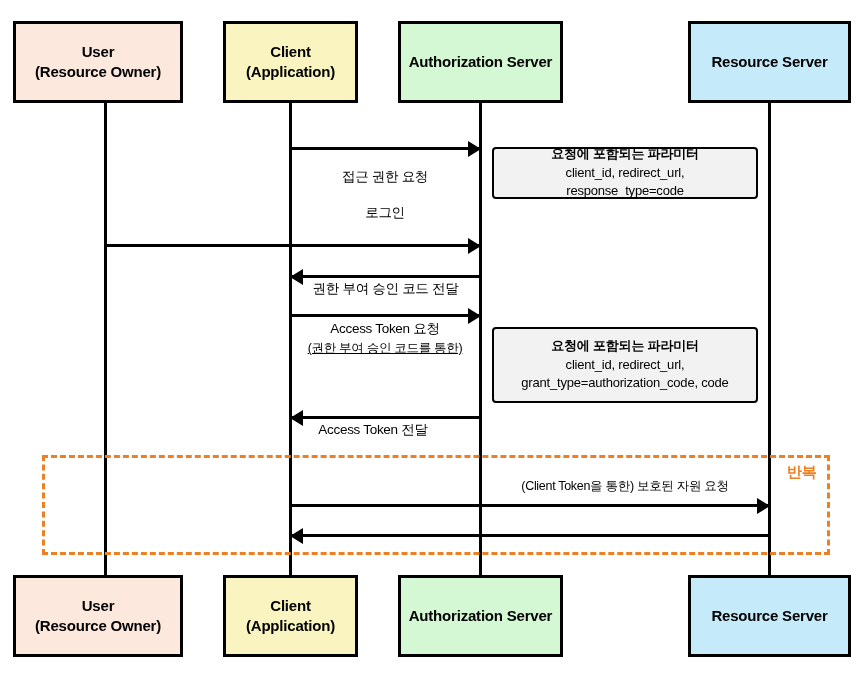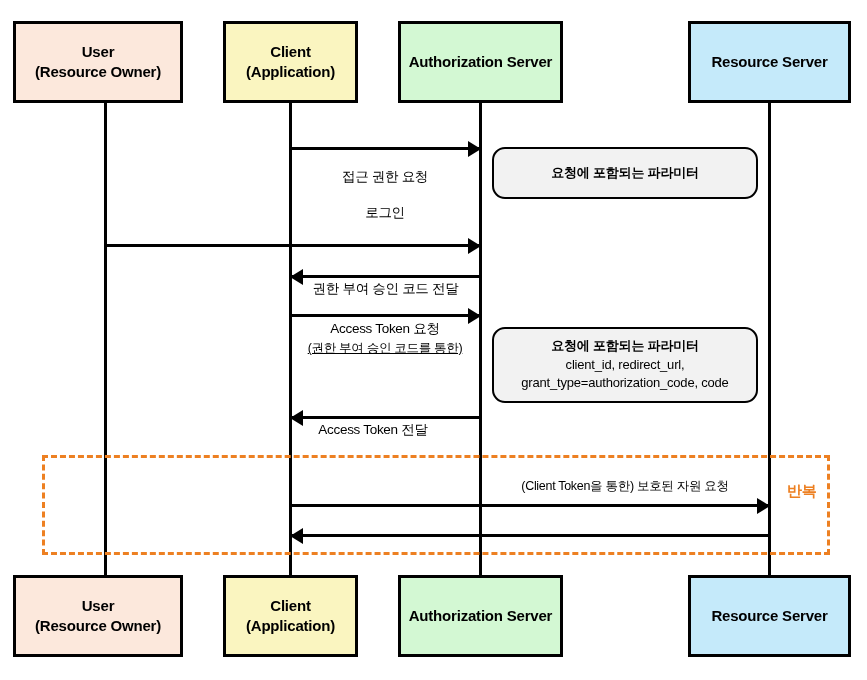--- a/index.html
+++ b/index.html
@@ -74,21 +74,21 @@
     white-space: nowrap;
   }
   .msg-label.small { font-size: 12.5px; }
 
   
   .note {
     position: absolute;
     box-sizing: border-box;
     background: #f2f2f2;
     border: 2px solid #000000;
-    border-radius: 13px;
+    border-radius: 4px;
     display: flex;
     flex-direction: column;
     align-items: center;
     justify-content: center;
     text-align: center;
     font-size: 13px;
     line-height: 1.45;
     color: #000000;
     letter-spacing: -0.2px;
     padding: 4px 12px;
@@ -138,20 +138,21 @@
   <div class="participant" style="left:688px; top:21px; width:163px; height:82px; background:#C5EAFA;">
     <div>Resource Server</div>
   </div>
 
   <div class="msg-label" style="left:290px; top:124px; width:190px;margin-top:44px;">접근 권한 요청</div>
   <div class="msg" style="left:290px; top:147px; width:191px;"></div>
   <div class="arrowhead right" style="left:468px; top:141px;"></div>
 
   <div class="note" style="left:492px; top:147px; width:266px; height:52px;">
     <div class="note-title">요청에 포함되는 파라미터</div>
+    <div>client_id, redirect_url, response_type=code</div>
   </div>
 
 
   <div class="msg-label" style="left:290px; top:204px; width:190px;">로그인</div>
   <div class="msg" style="left:105px; top:244px; width:376px;"></div>
   <div class="arrowhead right" style="left:468px; top:238px;"></div>
 
   <div class="msg" style="left:290px; top:275px; width:191px;"></div>
   <div class="arrowhead left" style="left:290px; top:269px;"></div>
   <div class="msg-label" style="left:285px; top:320px; width:200px;">Access Token 요청</div>
@@ -165,21 +166,21 @@
     <div class="note-title">요청에 포함되는 파라미터</div>
     <div>client_id, redirect_url,</div>
     <div>grant_type=authorization_code, code</div>
   </div>
 
   <div class="msg" style="left:290px; top:416px; width:191px;"></div>
   <div class="arrowhead left" style="left:290px; top:410px;"></div>
   <div class="msg-label" style="left:290px; top:421px; width:166px;">Access Token 전달</div>
 
   <div class="loop-frame" style="left:42px; top:455px; width:788px; height:100px;"></div>
-  <div class="loop-label" style="left:787px; top:463px;margin-top:19px;">반복</div>
+  <div class="loop-label" style="left:787px; top:463px;">반복</div>
 
   <div class="msg-label small" style="left:481px; top:478px; width:288px;">(Client Token을 통한) 보호된 자원 요청</div>
   <div class="msg" style="left:290px; top:504px; width:480px;"></div>
   <div class="arrowhead right" style="left:757px; top:498px;"></div>
 
   <div class="msg" style="left:290px; top:534px; width:480px;"></div>
   <div class="arrowhead left" style="left:290px; top:528px;"></div>
 
   <div class="participant" style="left:13px; top:575px; width:170px; height:82px; background:#FCE8DC;">
     <div>User</div>

